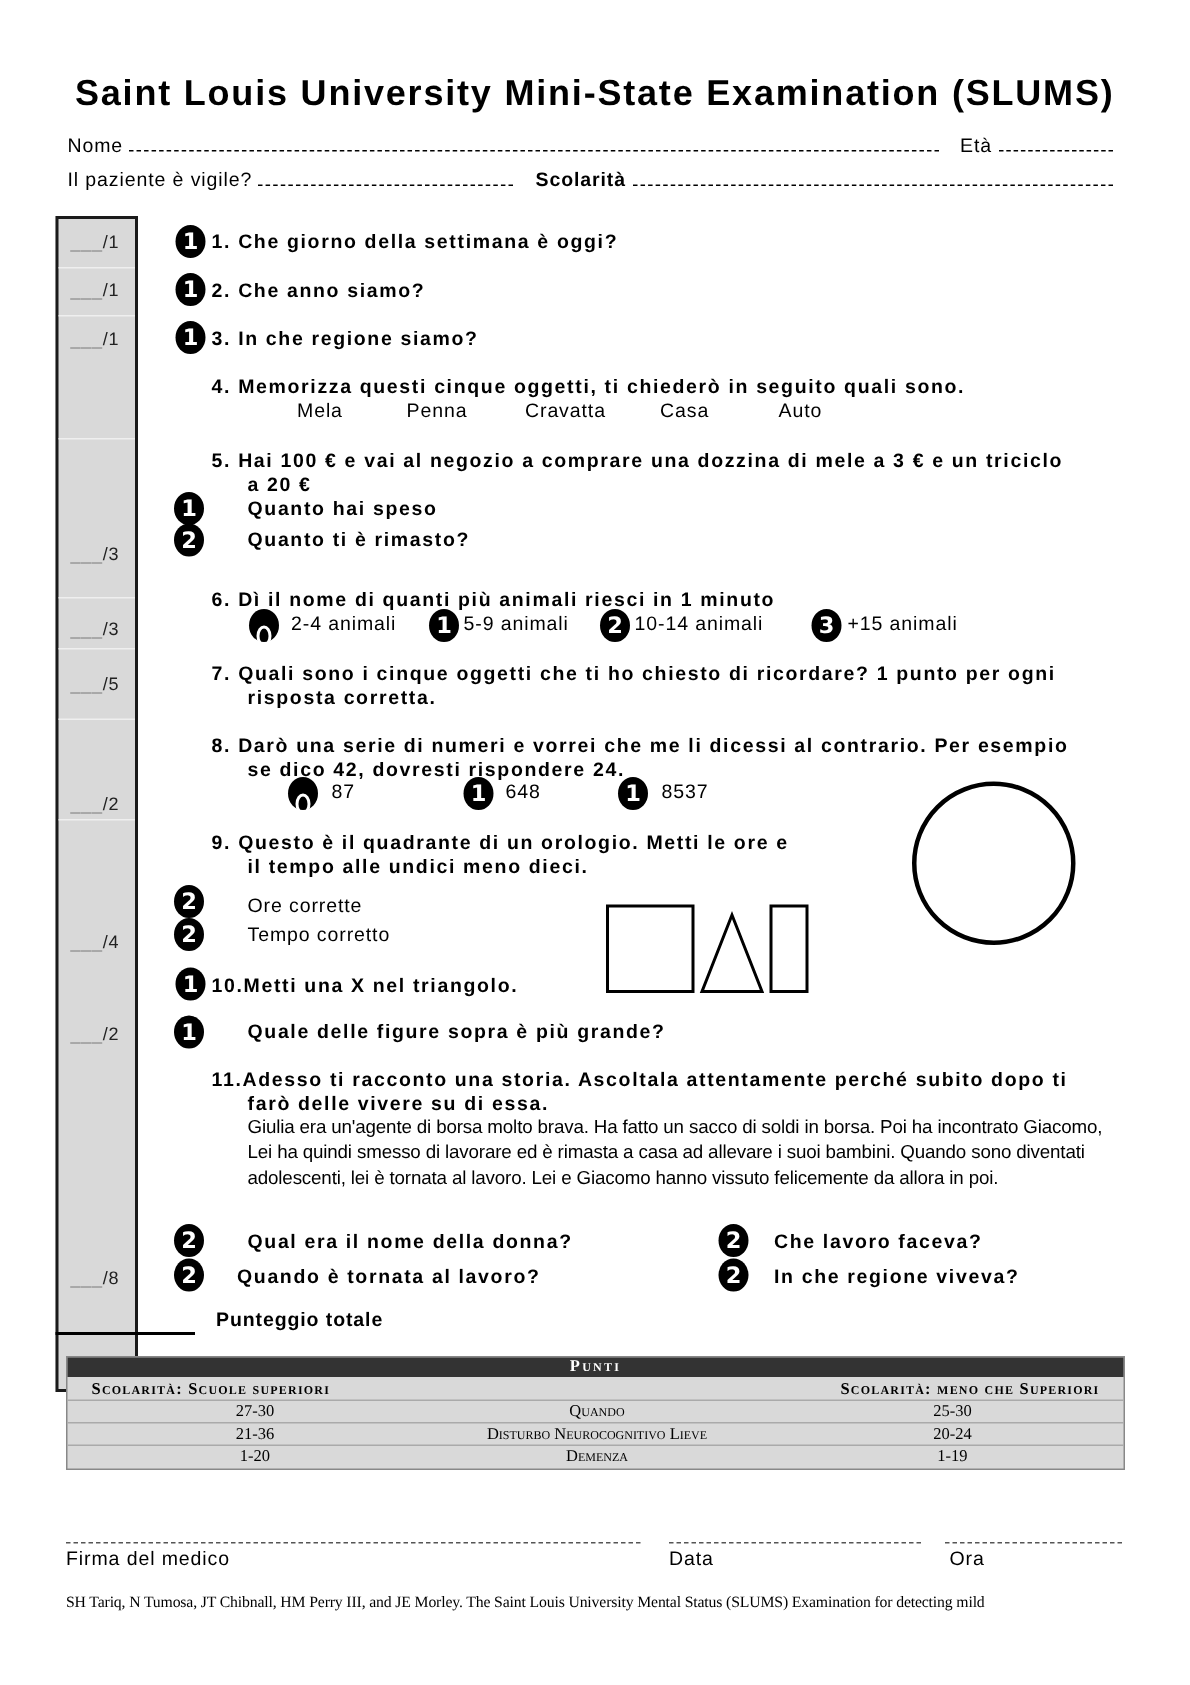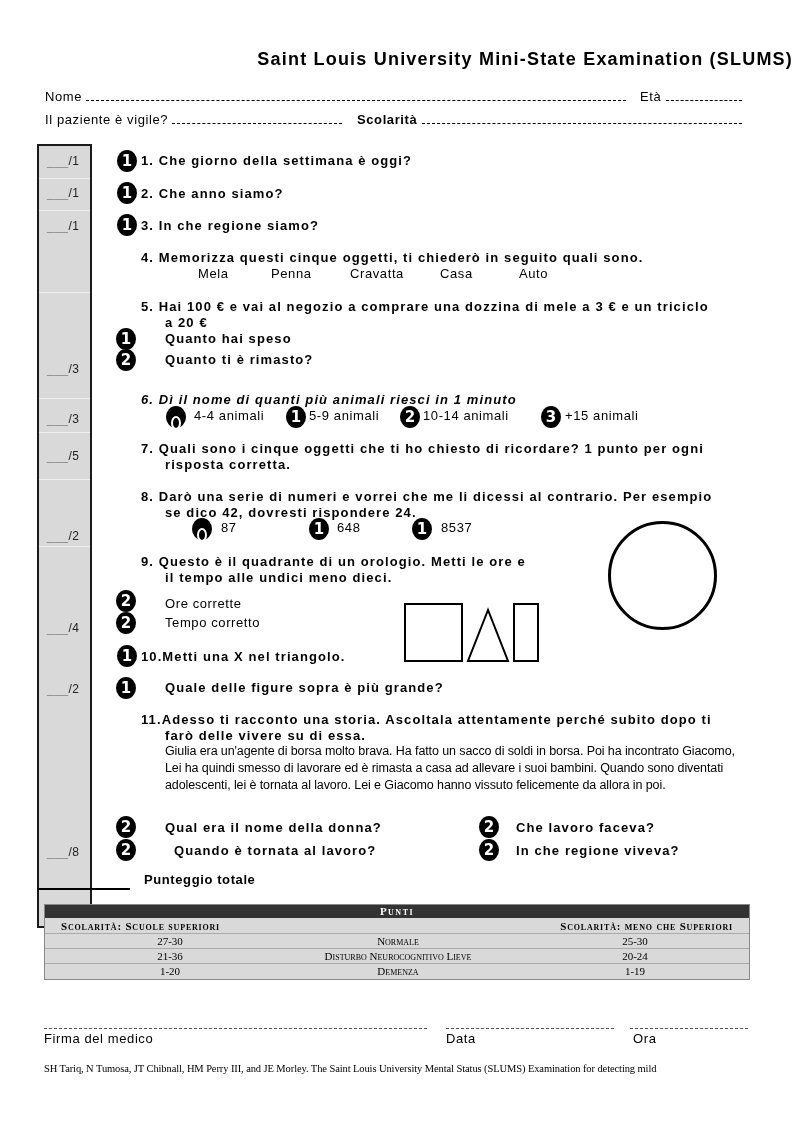--- a/index.html
+++ b/index.html
@@ -1,20 +1,20 @@
 <!DOCTYPE html>
 <html><head>
 <meta charset="utf-8">
 <style>
   html, body { margin:0; padding:0; background:#ffffff; }
   body { width:793px; height:1123px; position:relative; overflow:hidden;
          font-family:"Liberation Sans", sans-serif; color:#000; }
   .abs { position:absolute; }
-  .title { left:0; width:793px; top:49px; text-align:right; font-weight:bold;
-           font-size:18px; letter-spacing:1.2px; }
+  .title { left:0; width:793px; top:49px; text-align:center; font-weight:bold;
+           font-size:24px; letter-spacing:1.2px; }
   .field-line { font-size:13px; letter-spacing:0.6px; white-space:nowrap; }
   .blank { display:inline-block; border-bottom:1px dashed #000; height:10px; vertical-align:baseline; }
 
   .score-col { left:37px; top:144px; width:55px; height:784px; background:#d9d9d9;
                border:2px solid #1a1a1a; box-sizing:border-box; }
   .score-sep { position:absolute; left:0; width:51px; height:1px; background:#efefef; }
   .score { position:absolute; left:8px; width:44px; font-size:12px; color:#222; letter-spacing:0.5px; white-space:nowrap; }
   .score .us { color:#888; }
 
   .q { font-size:13px; font-weight:bold; letter-spacing:1.1px; white-space:nowrap; }
@@ -92,23 +92,23 @@
 <div class="abs plain" style="left:440px; top:266px;">Casa</div>
 <div class="abs plain" style="left:519px; top:266px;">Auto</div>
 
 <div class="abs q" style="left:141px; top:299px;">5.  Hai 100 € e vai al negozio a comprare una dozzina di mele a 3 € e un triciclo</div>
 <div class="abs q" style="left:165px; top:315px;">a 20 €</div>
 <div class="badge" style="left:116px; top:328px;">1</div>
 <div class="abs q" style="left:165px; top:331px;">Quanto hai speso</div>
 <div class="badge" style="left:116px; top:349px;">2</div>
 <div class="abs q" style="left:165px; top:352px;">Quanto ti è rimasto?</div>
 
-<div class="abs q" style="left:141px; top:392px;font-style:italic;">6.  Dì il nome di quanti più animali riesci in 1 minuto</div>
+<div class="abs q" style="left:141px; top:392px;">6.  Dì il nome di quanti più animali riesci in 1 minuto</div>
 <div class="badge zero" style="left:166px; top:406px;"><span>0</span></div>
-<div class="abs plain" style="left:194px; top:408px;">4-4 animali</div>
+<div class="abs plain" style="left:194px; top:408px;">2-4 animali</div>
 <div class="badge" style="left:286px; top:406px;">1</div>
 <div class="abs plain" style="left:309px; top:408px;">5-9 animali</div>
 <div class="badge" style="left:400px; top:406px;">2</div>
 <div class="abs plain" style="left:423px; top:408px;">10-14 animali</div>
 <div class="badge" style="left:541px; top:406px;">3</div>
 <div class="abs plain" style="left:565px; top:408px;">+15 animali</div>
 
 <div class="abs q" style="left:141px; top:441px;">7.  Quali sono i cinque oggetti che ti ho chiesto di ricordare? 1 punto per ogni</div>
 <div class="abs q" style="left:165px; top:457px;">risposta corretta.</div>
 
@@ -149,36 +149,36 @@
   <div>Giulia era un'agente di borsa molto brava. Ha fatto un sacco di soldi in borsa. Poi ha incontrato Giacomo,</div>
   <div>Lei ha quindi smesso di lavorare ed è rimasta a casa ad allevare i suoi bambini. Quando sono diventati</div>
   <div>adolescenti, lei è tornata al lavoro. Lei e Giacomo hanno vissuto felicemente da allora in poi.</div>
 </div>
 
 <div class="badge" style="left:116px; top:816px;">2</div>
 <div class="abs q" style="left:165px; top:820px;">Qual era il nome della donna?</div>
 <div class="badge" style="left:479px; top:816px;">2</div>
 <div class="abs q" style="left:516px; top:820px;">Che lavoro faceva?</div>
 <div class="badge" style="left:116px; top:839px;">2</div>
-<div class="abs q" style="left:174px; top:843px;">Quando è tornata al lavoro?</div>
+<div class="abs q" style="left:158px; top:843px;">Quando è tornata al lavoro?</div>
 <div class="badge" style="left:479px; top:839px;">2</div>
 <div class="abs q" style="left:516px; top:843px;">In che regione viveva?</div>
 
 <div class="abs" style="left:37px; top:888px; width:93px; height:2px; background:#000;"></div>
 <div class="abs q" style="left:144px; top:872px; letter-spacing:0.6px;">Punteggio totale</div>
 
 <div class="abs table">
   <div class="thead">Punti</div>
   <div class="trow" style="top:14px;">
     <div class="tcell" style="left:16px; text-align:left; font-weight:bold; letter-spacing:0.8px;">Scolarità:  Scuole superiori</div>
     <div class="tcell" style="right:16px; text-align:right; font-weight:bold; letter-spacing:0.8px;">Scolarità: meno che Superiori</div>
   </div>
   <div class="trow" style="top:29px;">
     <div class="tcell" style="left:90px; width:70px;">27-30</div>
-    <div class="tcell" style="left:203px; width:300px;">Normale</div>
+    <div class="tcell" style="left:203px; width:300px;">Quando</div>
     <div class="tcell" style="left:555px; width:70px;">25-30</div>
   </div>
   <div class="trow" style="top:44px;">
     <div class="tcell" style="left:90px; width:70px;">21-36</div>
     <div class="tcell" style="left:203px; width:300px;">Disturbo Neurocognitivo Lieve</div>
     <div class="tcell" style="left:555px; width:70px;">20-24</div>
   </div>
   <div class="trow" style="top:59px; border-bottom:none;">
     <div class="tcell" style="left:90px; width:70px;">1-20</div>
     <div class="tcell" style="left:203px; width:300px;">Demenza</div>

